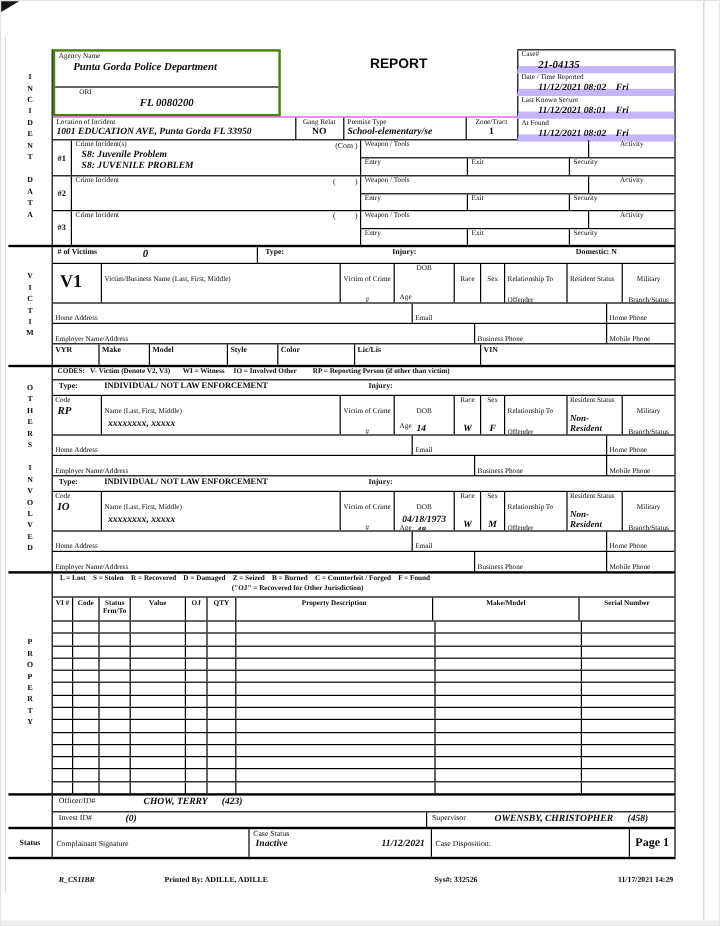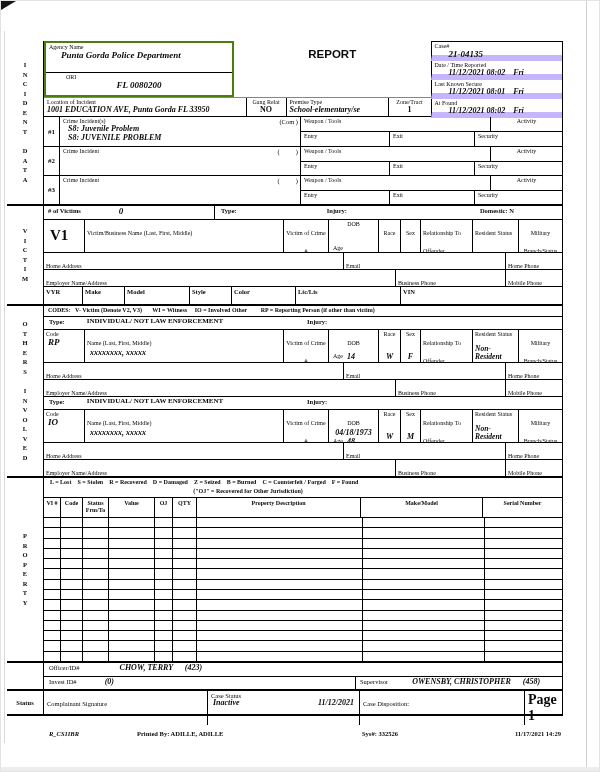--- a/index.html
+++ b/index.html
@@ -114,21 +114,21 @@
 
   
   .offrow { height:13px; display:flex; gap:40px; padding:1px 0 0 5px; }
   .invrow { height:13px; display:flex; border-top:1px solid #000; }
   .inv-left { flex:1; display:flex; gap:28px; padding:1px 0 0 5px; }
   .sup-cell { width:207px; border-left:1px solid #000; display:flex; gap:24px; padding:1px 0 0 4px; }
   .botrow { height:23px; display:grid; grid-template-columns:163px 152px 165px 1fr; }
   .bot-cell { border-left:1px solid #000; padding:1px 3px; }
   .bot-cell:first-child { border-left:none; }
   .cs-line { display:flex; justify-content:space-between; padding:0 2px; }
-  .page-cell { display:flex; align-items:center; justify-content:center; font-weight:bold; font-size:14px; }
+  .page-cell { display:flex; align-items:center; justify-content:center; font-weight:bold; font-size:10px; }
 
   .footer { position:absolute; left:6px; top:729px; width:556px; display:flex; font-size:6.5px; font-weight:bold; }
   .f-id { width:130px; padding-left:42px; font-style:italic; }
   .f-printed { width:225px; }
   .f-sys { width:150px; }
   .f-date { flex:1; text-align:right; padding-right:2px; }
 </style>
 </head>
 <body>
 

